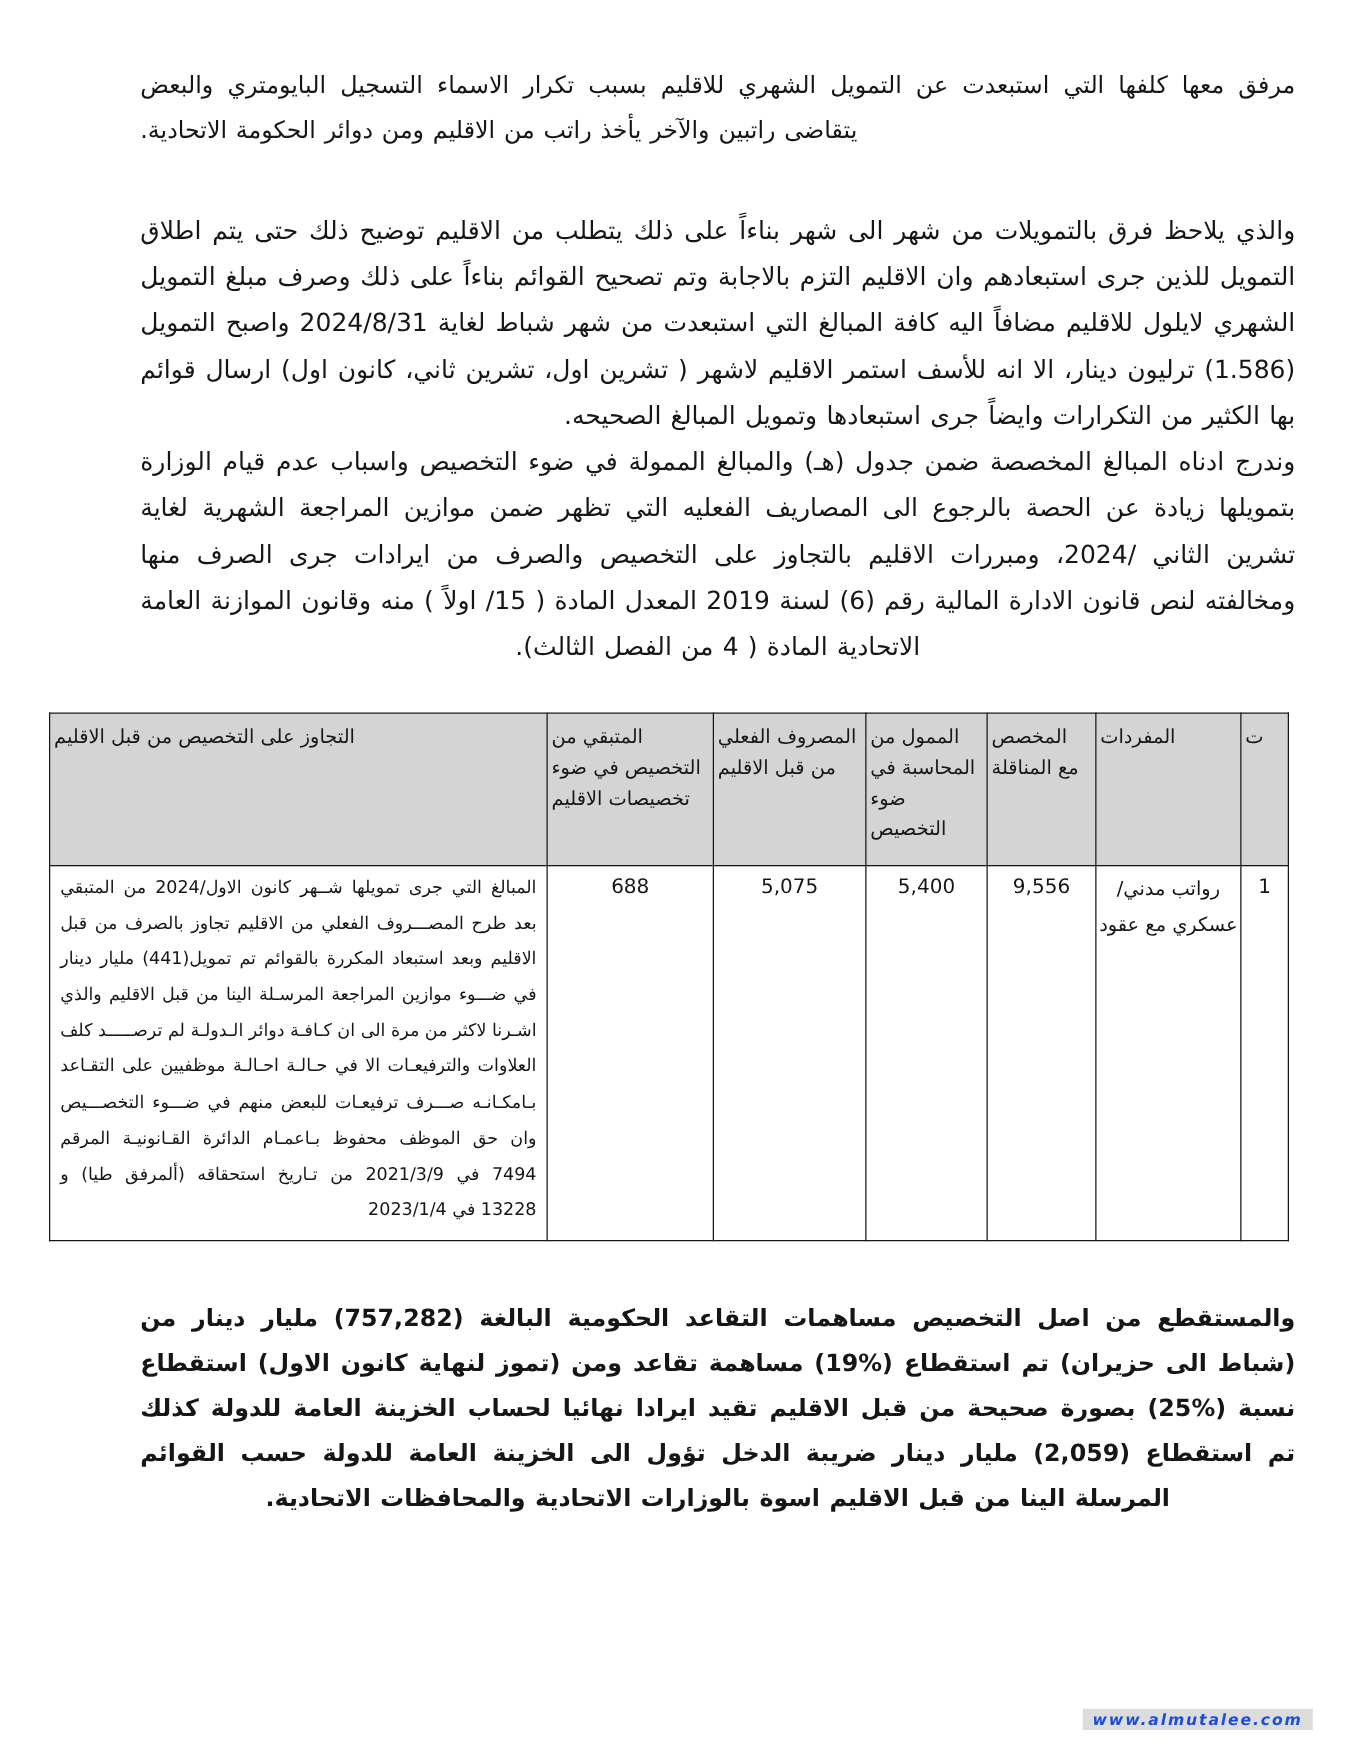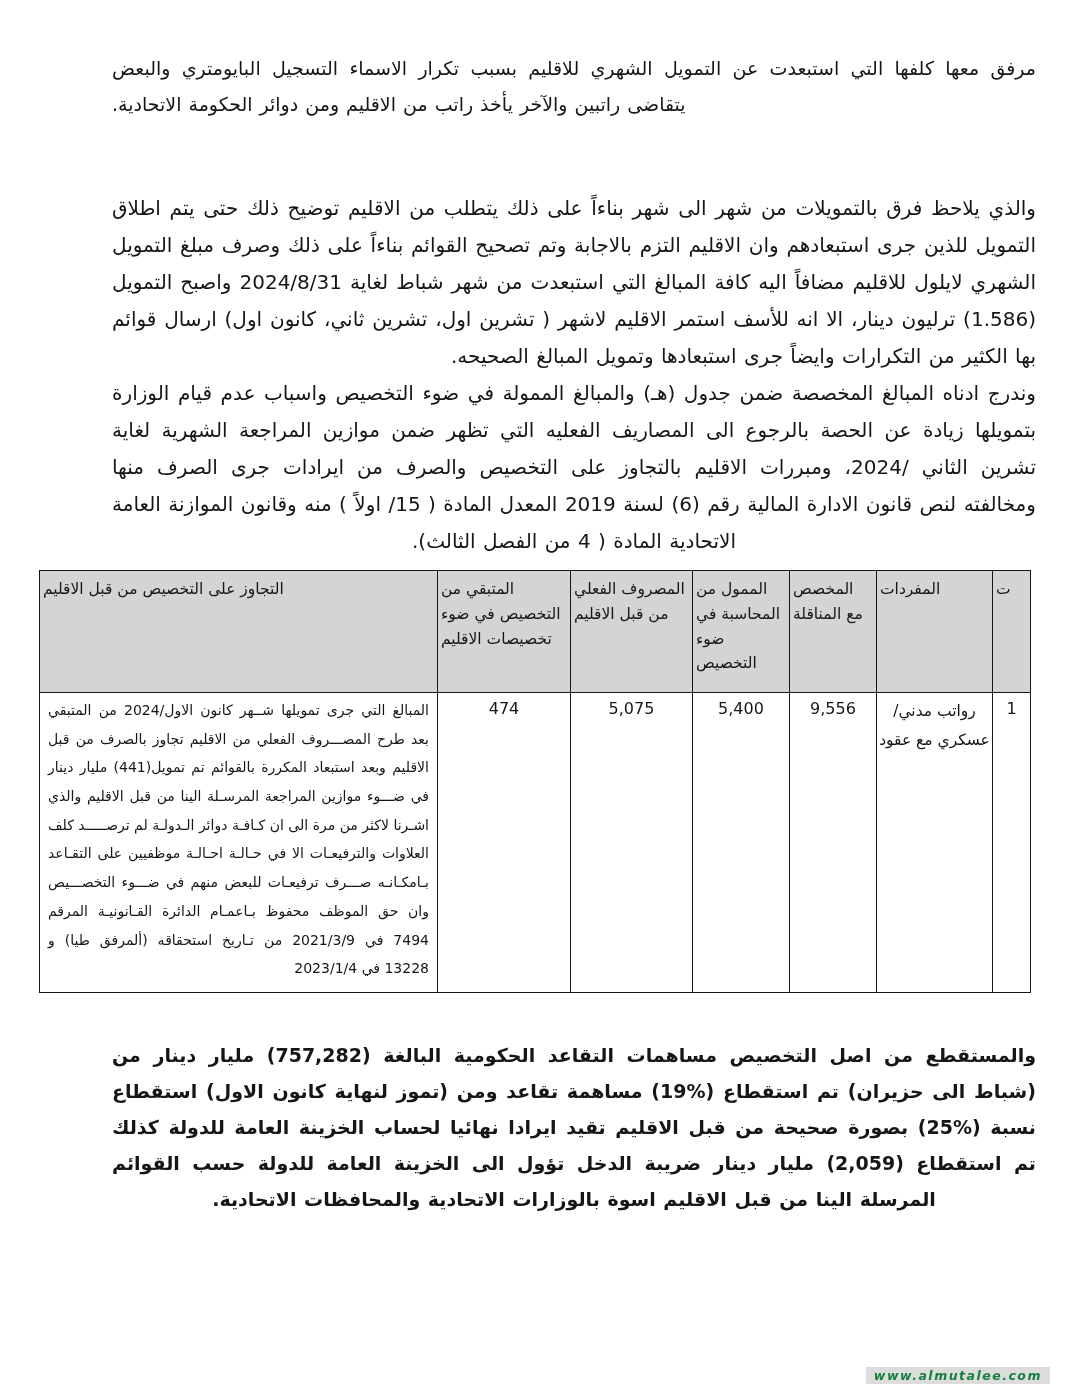--- a/index.html
+++ b/index.html
@@ -20,21 +20,21 @@
   }
   .top-text{ padding-top:50px; min-height:560px; }
   p.para{
     margin:0;
     text-align:justify;
     font-size:19px;
     line-height:36px;
     word-spacing:1px;
   }
   p.p1{ text-align-last:left; }
-  p.p2{ margin-top:68px; font-size:20px; line-height:37px; }
+  p.p2{ margin-top:44px; font-size:20px; line-height:37px; }
   p.p3{ font-size:20px; line-height:37px; text-align-last:center; }
   p.p4{ margin-top:26px; text-align-last:center; }
   p.p5{ margin-top:30px; }
 
   table.alloc{
     border-collapse:collapse;
     margin:10px 49px 0 40px; 
     width:991px;
     table-layout:fixed;
     direction:rtl;
@@ -85,21 +85,21 @@
     position:absolute;
     left:auto;
     right:30px;
     bottom:13px;
     direction:ltr;
     font-family:"DejaVu Sans",sans-serif;
     font-style:italic;
     font-weight:bold;
     font-size:12.5px;
     letter-spacing:1.5px;
-    color:#15803d;
+    color:#1d4ed8;
     background:#dcdcdc;
     padding:1px 8px;
     text-align:right;
   }
 </style>
 </head>
 <body>
 
 <div class="page">
 
@@ -130,21 +130,21 @@
         <th>التجاوز على التخصيص من قبل الاقليم</th>
       </tr>
     </thead>
     <tbody>
       <tr>
         <td class="c-num">1</td>
         <td class="c-item">رواتب مدني/عسكري مع عقود</td>
         <td class="c-num">9,556</td>
         <td class="c-num">5,400</td>
         <td class="c-num">5,075</td>
-        <td class="c-num">474</td>
+        <td class="c-num">688</td>
         <td class="c-note">المبالغ التي جرى تمويلها شــهر كانون الاول/2024 من المتبقي بعد طرح المصـــروف الفعلي من الاقليم تجاوز بالصرف من قبل الاقليم وبعد استبعاد المكررة بالقوائم تم تمويل(441) مليار دينار في ضـــوء موازين المراجعة المرسـلة الينا من قبل الاقليم والذي اشـرنا لاكثر من مرة الى ان كـافـة دوائر الـدولـة لم ترصـــــد كلف العلاوات والترفيعـات الا في حـالـة احـالـة موظفيين على التقـاعد بـامكـانـه صـــرف ترفيعـات للبعض منهم في ضـــوء التخصـــيص وان حق الموظف محفوظ بـاعمـام الدائرة القـانونيـة المرقم 7494 في 2021/3/9 من تـاريخ استحقاقه (ألمرفق طيا) و 13228 في 2023/1/4</td>
       </tr>
     </tbody>
   </table>
 
   <div class="textblock bottom-text">
     <p class="para p4">والمستقطع من اصل التخصيص مساهمات التقاعد الحكومية البالغة (757,282) مليار دينار من (شباط الى حزيران) تم استقطاع (%19) مساهمة تقاعد ومن (تموز لنهاية كانون الاول) استقطاع نسبة (%25) بصورة صحيحة من قبل الاقليم تقيد ايرادا نهائيا لحساب الخزينة العامة للدولة كذلك تم استقطاع (2,059) مليار دينار ضريبة الدخل تؤول الى الخزينة العامة للدولة حسب القوائم المرسلة الينا من قبل الاقليم اسوة بالوزارات الاتحادية والمحافظات الاتحادية.</p>
   </div>
 
   <div class="watermark">www.almutalee.com</div>

